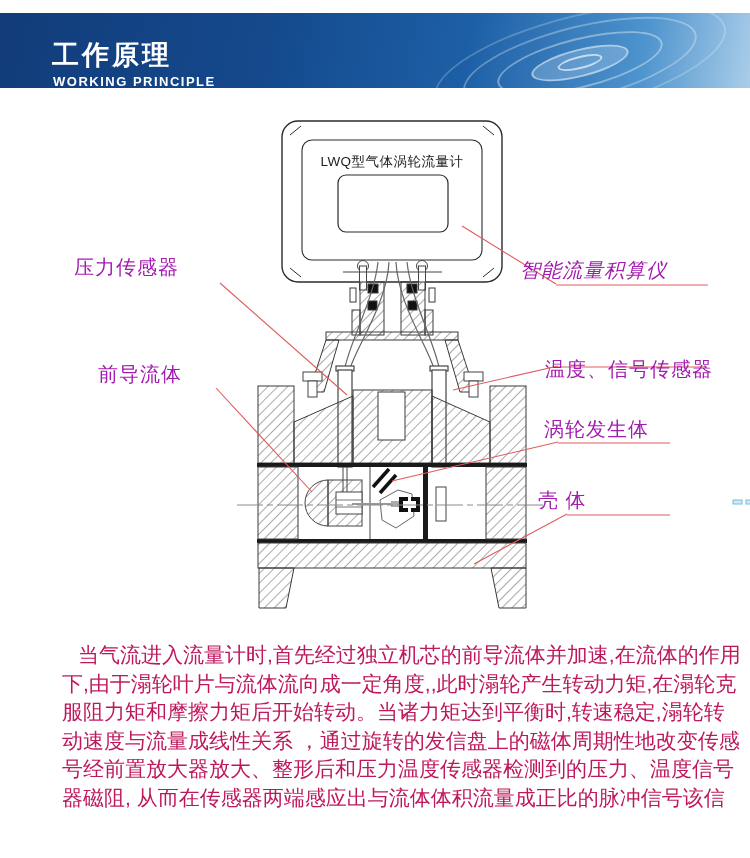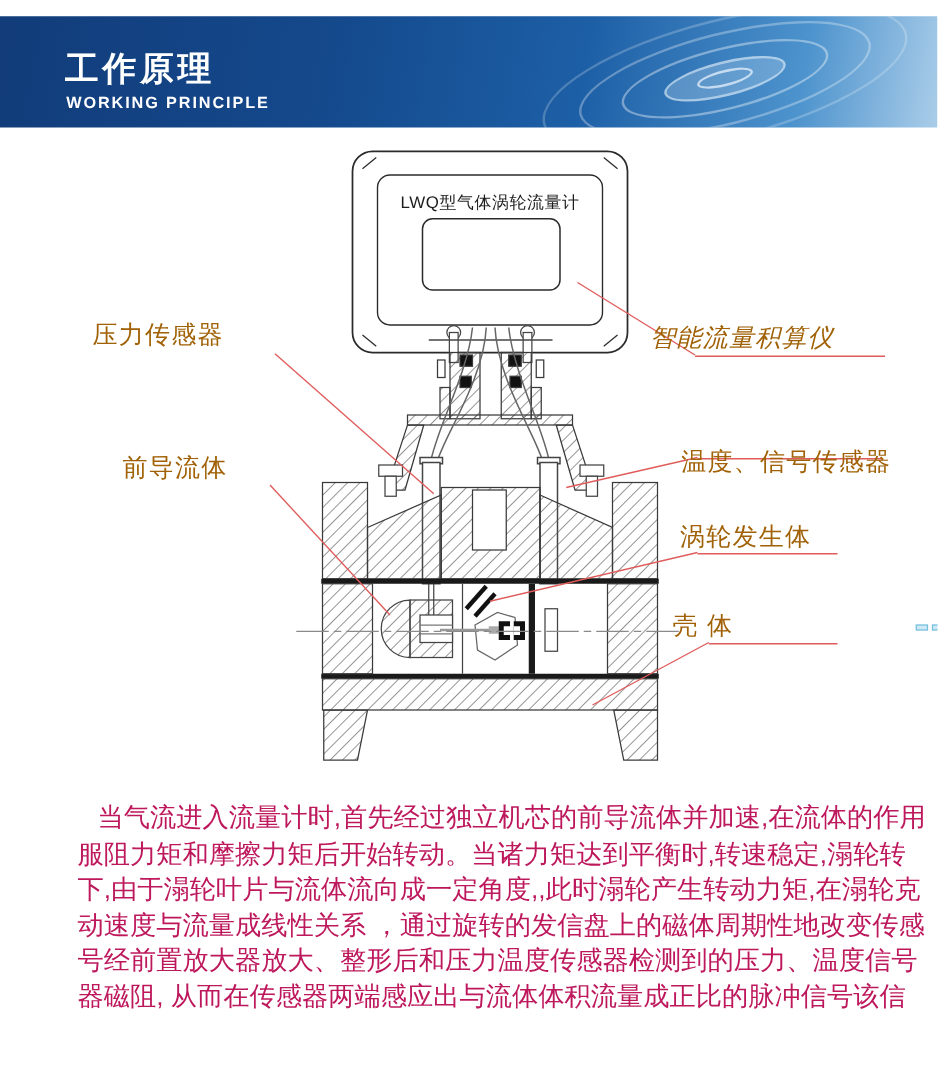--- a/index.html
+++ b/index.html
@@ -1,38 +1,38 @@
 <!DOCTYPE html>
 <html><head>
 <meta charset="utf-8">
 <style>
   * { margin:0; padding:0; box-sizing:border-box; }
   html,body { background:#ffffff; }
   body { width:750px; height:858px; position:relative; overflow:hidden;
          font-family:"Liberation Sans", sans-serif; }
 
   
-  .banner { position:absolute; left:0; top:13px; width:750px; height:89px;
+  .banner { position:absolute; left:0; top:13px; width:750px; height:75px;
             background:linear-gradient(100deg,#123c7a 0%,#14498c 35%,#1d5fa6 62%,#4d93cd 85%,#aacde9 100%);
             overflow:hidden; }
   .banner-title { position:absolute; left:52px; top:24px; color:#ffffff;
                   font-size:27px; font-weight:bold; letter-spacing:3px; }
   .banner-sub { position:absolute; left:53px; top:61px; color:#ffffff;
                 font-size:13px; font-weight:bold; letter-spacing:1.5px; }
   .swirl { position:absolute; border:2px solid rgba(255,255,255,.22);
            border-radius:50%; transform:rotate(-14deg); }
   .s1 { width:300px; height:96px; left:430px; top:2px; }
   .s2 { width:240px; height:74px; left:460px; top:13px; border-color:rgba(255,255,255,.30); }
   .s3 { width:170px; height:50px; left:495px; top:25px; border-color:rgba(255,255,255,.38); }
   .s4 { width:100px; height:28px; left:530px; top:36px; border-color:rgba(230,243,252,.55); background:rgba(210,232,248,.25); }
   .s5 { width:46px; height:13px; left:557px; top:43px; border-color:rgba(240,248,255,.7); }
 
   
   .diagram { position:absolute; left:0; top:0; width:750px; height:650px;padding-left:40px; }
-  .callout { position:absolute; color:#a16207; font-size:20px; letter-spacing:1px;
+  .callout { position:absolute; color:#a21caf; font-size:20px; letter-spacing:1px;
              white-space:nowrap; }
 
   
   .desc { position:absolute; left:62px; top:641px; width:636px;
           font-size:21px; line-height:28.5px; color:#be185d; font-weight:500;
           letter-spacing:0px; }
   .desc .line { white-space:nowrap; }
   .desc .line:first-child { margin-left:16px; }
 </style>
 </head>
@@ -187,18 +187,18 @@
   <div class="callout" style="left:74px;  top:254px;">压力传感器</div>
   <div class="callout" style="left:98px;  top:361px;">前导流体</div>
   <div class="callout" style="left:520px; top:257px;font-style:italic;">智能流量积算仪</div>
   <div class="callout" style="left:517px; top:356px;margin-left:28px;">温度、信号传感器</div>
   <div class="callout" style="left:544px; top:416px;">涡轮发生体</div>
   <div class="callout" style="left:538px; top:487px;">壳 体</div>
 </div>
 
 <div class="desc">
   <div class="line">当气流进入流量计时,首先经过独立机芯的前导流体并加速,在流体的作用</div>
+  <div class="line">下,由于溻轮叶片与流体流向成一定角度,,此时溻轮产生转动力矩,在溻轮克</div>
   <div class="line">服阻力矩和摩擦力矩后开始转动。当诸力矩达到平衡时,转速稳定,溻轮转</div>
-  <div class="line">下,由于溻轮叶片与流体流向成一定角度,,此时溻轮产生转动力矩,在溻轮克</div>
   <div class="line">动速度与流量成线性关系 ，通过旋转的发信盘上的磁体周期性地改变传感</div>
   <div class="line">号经前置放大器放大、整形后和压力温度传感器检测到的压力、温度信号</div>
   <div class="line">器磁阻, 从而在传感器两端感应出与流体体积流量成正比的脉冲信号该信</div>
 </div>
 
 </body></html>

